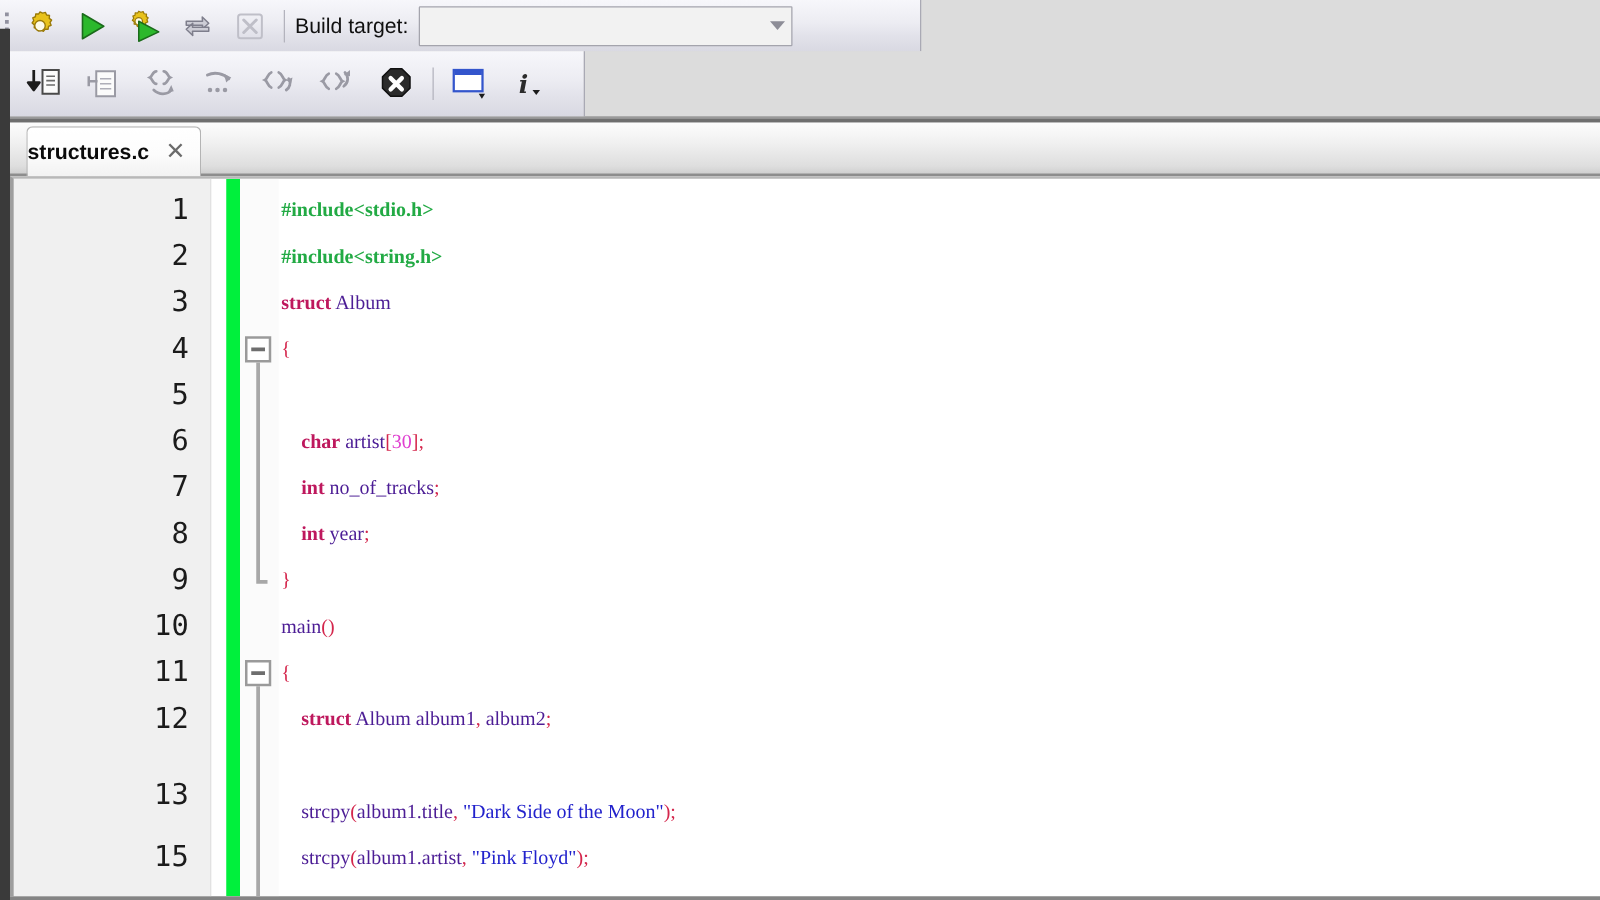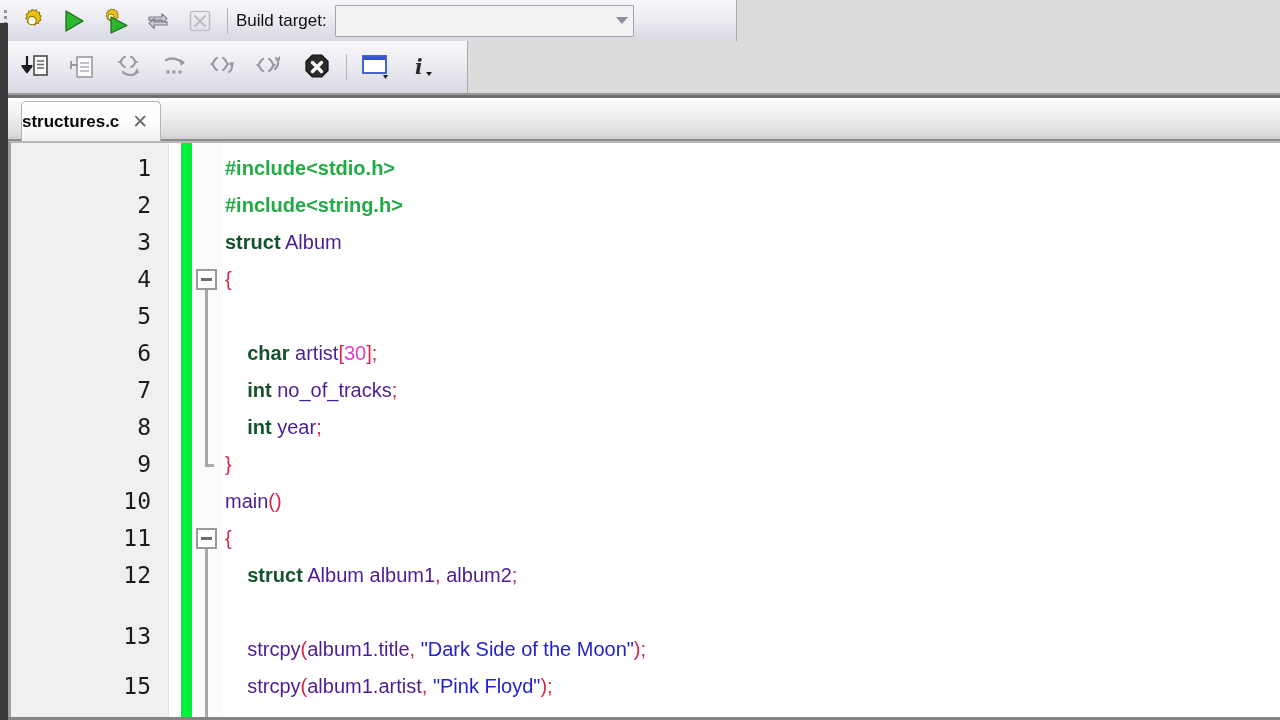--- a/index.html
+++ b/index.html
@@ -225,30 +225,30 @@
     left: 0;
     width: 140px;
     text-align: right;
     font-family: "DejaVu Sans Mono", monospace;
     font-size: 23px;
     color: #1b1b1b;
   }
   .code-text {
     position: absolute;
     left: 214px;
-    font-family: Liberation Sans, sans-serif;
-    font-size: 20px;
+    font-family: Liberation Serif, serif;
+    font-size: 16px;
     white-space: pre;
     color: #141414;
     letter-spacing: 0px;
   }
 
   
   .tok-pre  { color: #22aa44; font-weight: bold; }
-  .tok-kw   { color: #14532d; font-weight: bold; }
+  .tok-kw   { color: #be185d; font-weight: bold; }
   .tok-id   { color: #4c1d95; }
   .tok-punc { color: #d4264c; }
   .tok-num  { color: #e040d0; }
   .tok-str  { color: #2222cc; }
 
   
   .fold-box {
     position: absolute;
     width: 21px;
     height: 21px;

